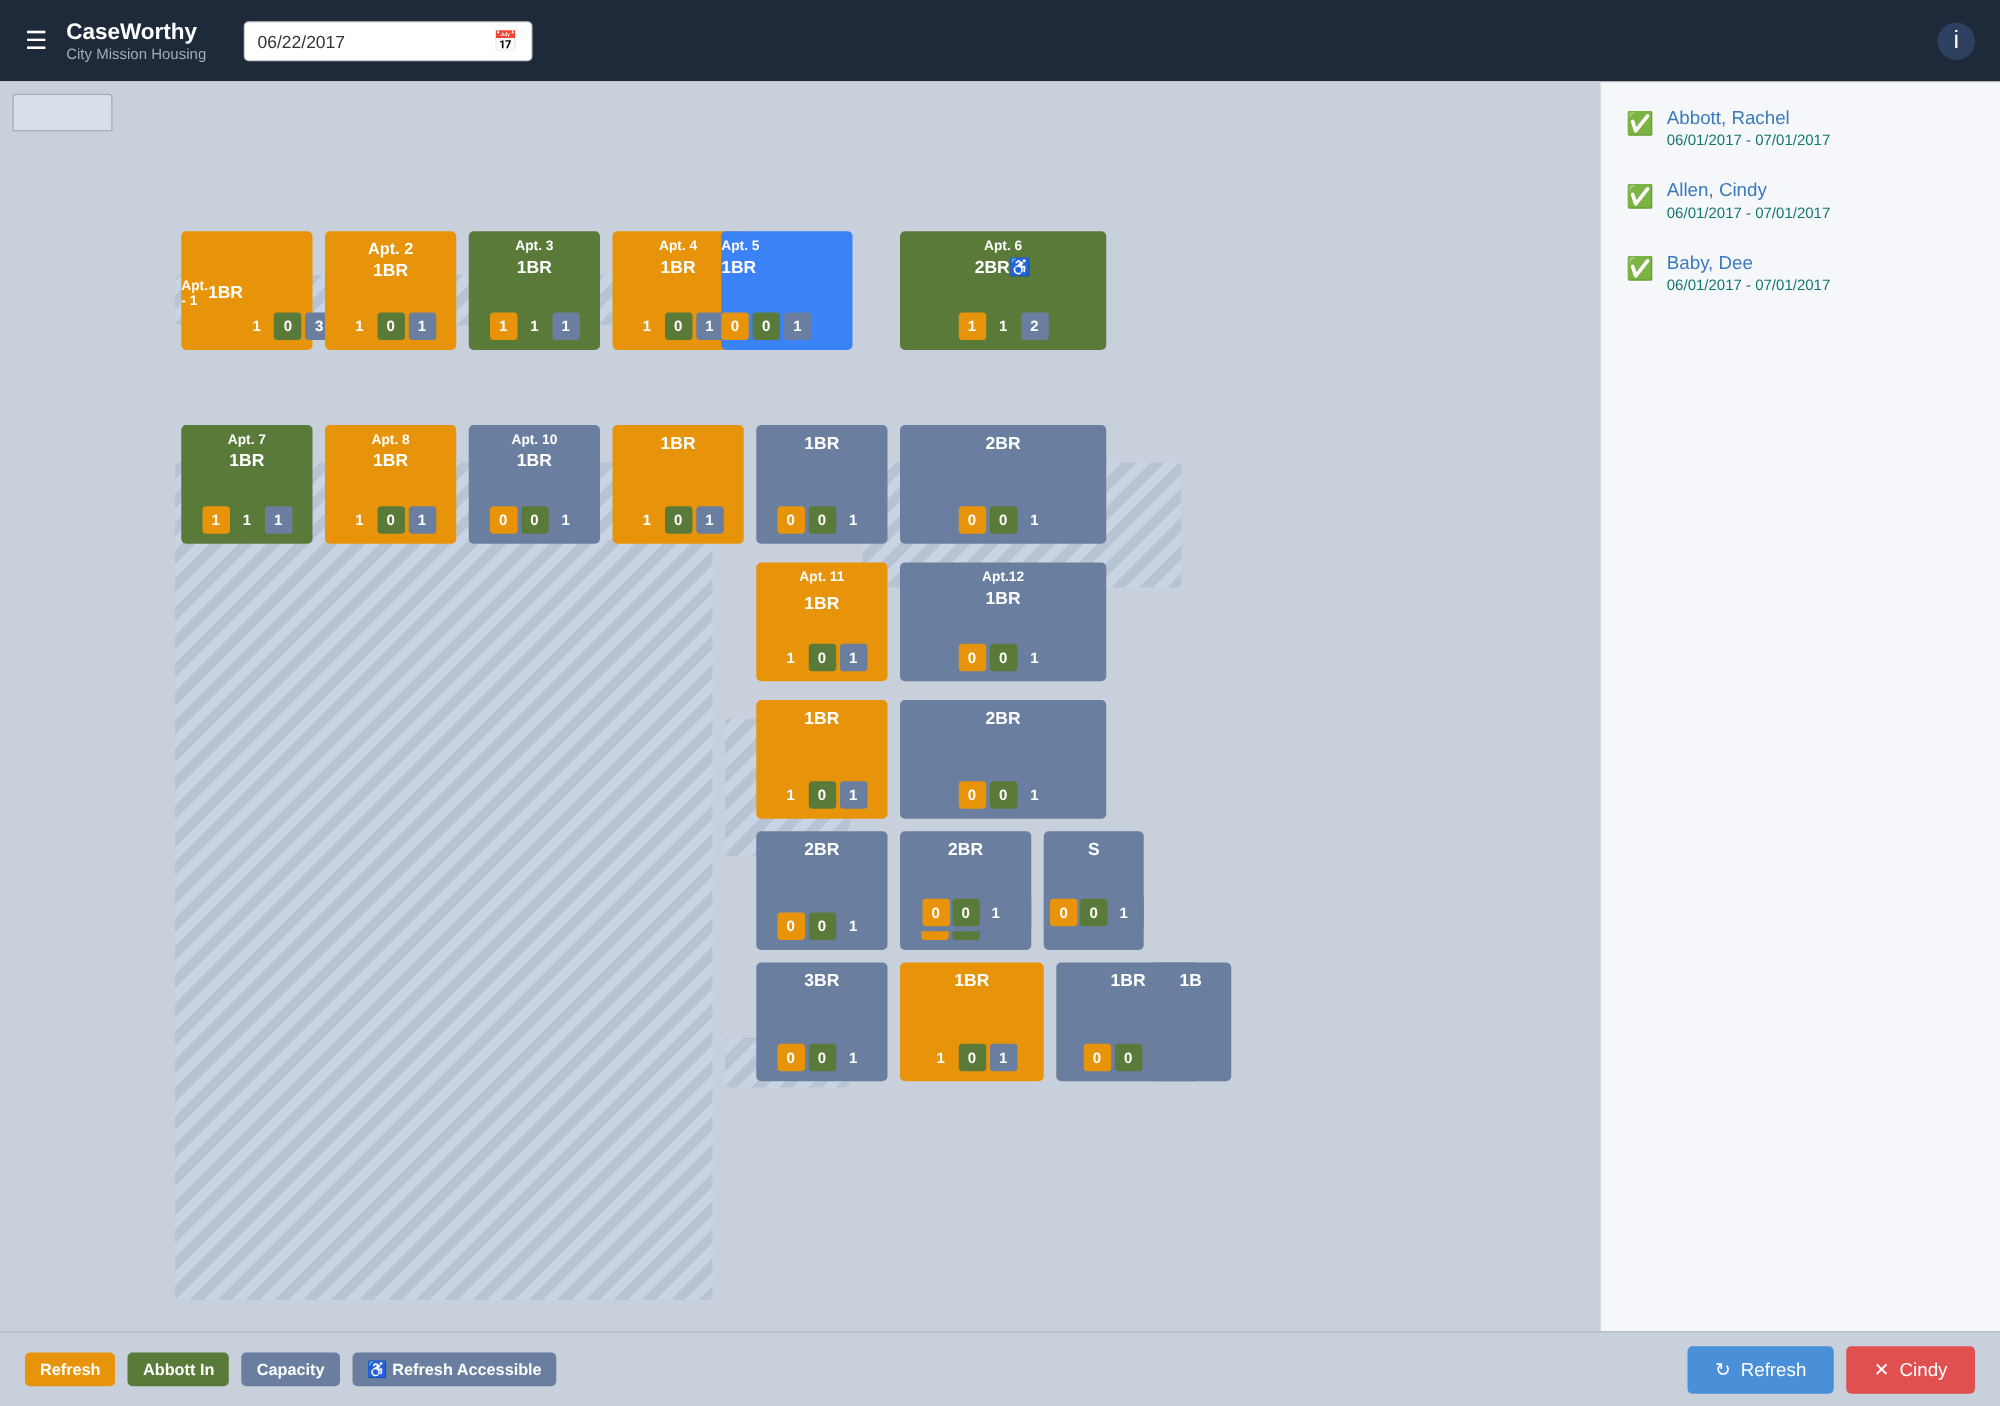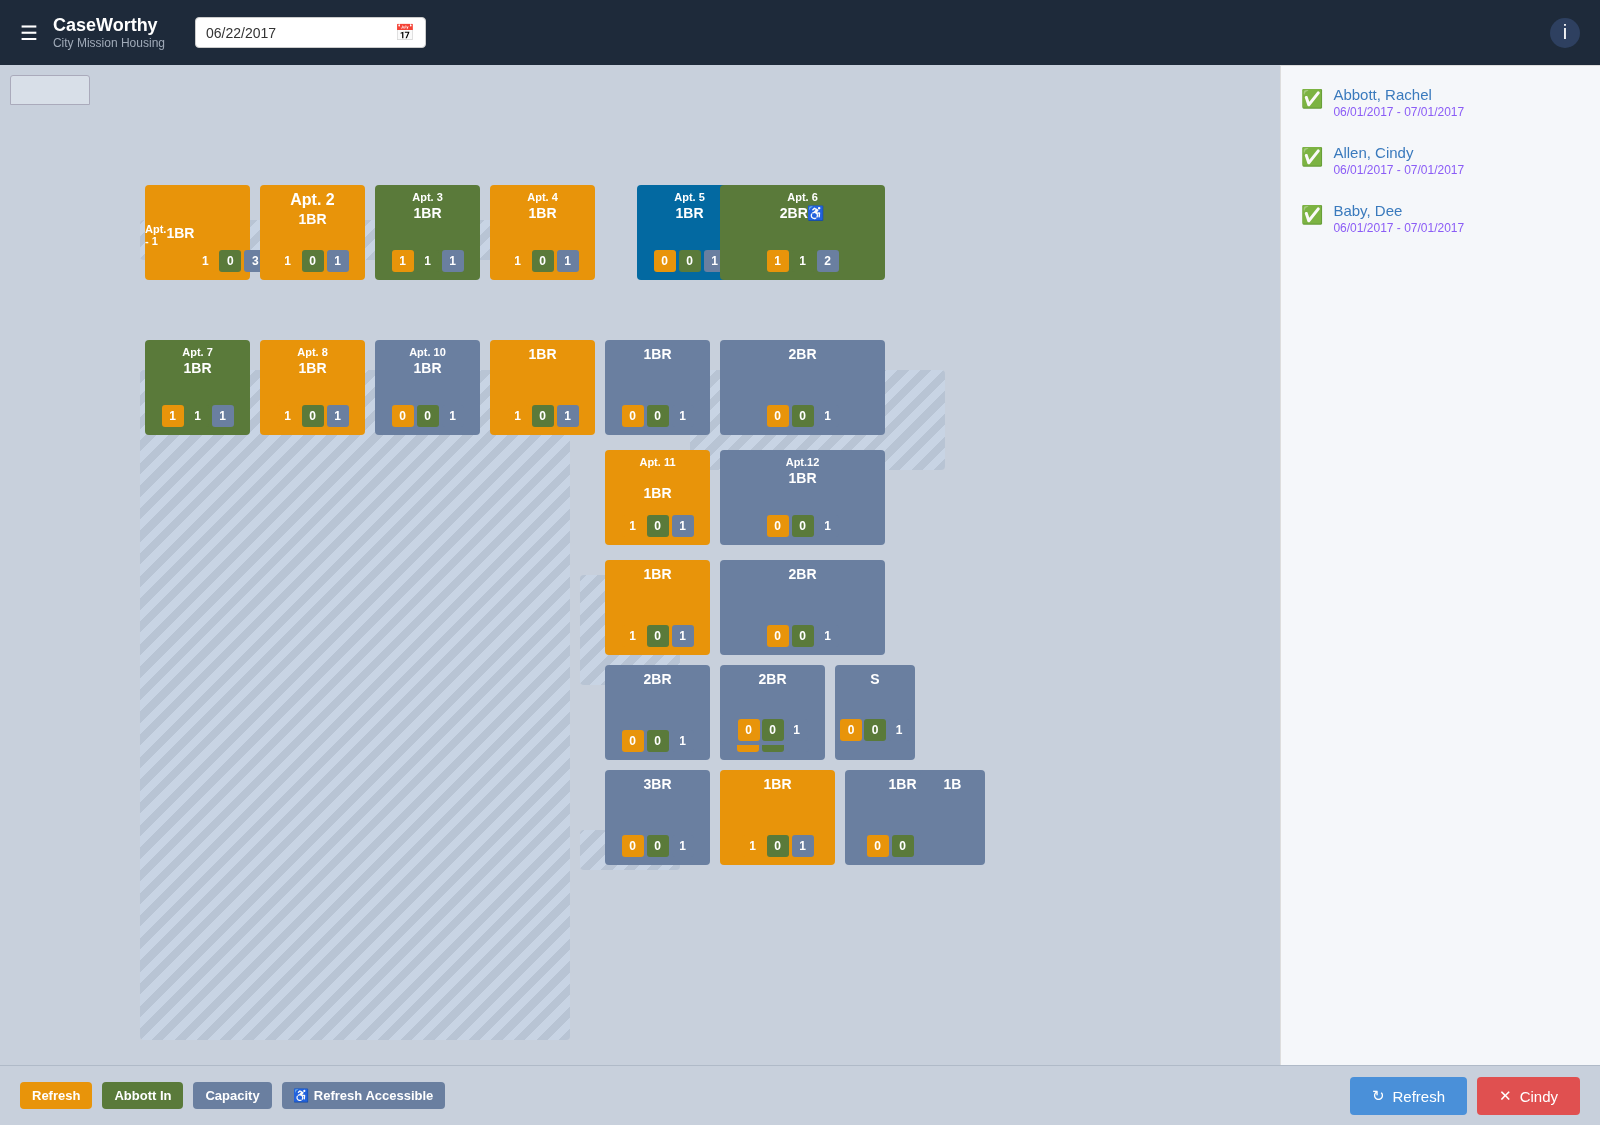--- a/index.html
+++ b/index.html
@@ -160,21 +160,21 @@
       font-size: 18px;
       margin-top: 2px;
     }
     .reservation-name {
       font-size: 15px;
       color: #3a7abd;
       font-weight: 500;
     }
     .reservation-dates {
       font-size: 12px;
-      color: #8b5cf6;
+      color: #0f766e;
       margin-top: 2px;
     }
 
     
     .bottom-bar {
       position: absolute;
       bottom: 0;
       left: 0;
       right: 0;
       height: 60px;
@@ -262,21 +262,21 @@
   <div class="apt-card" style="position: absolute; top: 120px; left: 145px; width: 105px; height: 95px; background: rgb(232, 148, 10); border-radius: 4px; display: flex; flex-direction: row; align-items: center; justify-content: flex-start; padding-top: 6px;">
         <div style="color: rgb(255, 255, 255); font-size: 11px; font-weight: bold; margin-bottom: 2px;">Apt. - 1</div>
         <div style="color: rgb(255, 255, 255); font-size: 14px; font-weight: bold; margin-bottom: 6px;">1BR</div>
         <div style="display: flex; gap: 3px; margin-top: auto; margin-bottom: 8px;">
           <div style="width: 22px; height: 22px; border-radius: 3px; display: flex; align-items: center; justify-content: center; font-size: 12px; font-weight: bold; color: rgb(255, 255, 255); background: rgb(232, 148, 10);">1</div>
           <div style="width: 22px; height: 22px; border-radius: 3px; display: flex; align-items: center; justify-content: center; font-size: 12px; font-weight: bold; color: rgb(255, 255, 255); background: rgb(90, 122, 58);">0</div>
           <div style="width: 22px; height: 22px; border-radius: 3px; display: flex; align-items: center; justify-content: center; font-size: 12px; font-weight: bold; color: rgb(255, 255, 255); background: rgb(106, 127, 160);">3</div>
         </div>
       </div>
       <div class="apt-card" style="position: absolute; top: 120px; left: 260px; width: 105px; height: 95px; background: rgb(232, 148, 10); border-radius: 4px; display: flex; flex-direction: column; align-items: center; justify-content: flex-start; padding-top: 6px;">
-        <div style="color: rgb(255, 255, 255); font-size: 16px; font-weight: bold; margin-bottom: 2px;">Apt. 2</div>
+        <div style="color: rgb(255, 255, 255); font-size: 13px; font-weight: bold; margin-bottom: 2px;">Apt. 2</div>
         <div style="color: rgb(255, 255, 255); font-size: 14px; font-weight: bold; margin-bottom: 6px;">1BR</div>
         <div style="display: flex; gap: 3px; margin-top: auto; margin-bottom: 8px;">
           <div style="width: 22px; height: 22px; border-radius: 3px; display: flex; align-items: center; justify-content: center; font-size: 12px; font-weight: bold; color: rgb(255, 255, 255); background: rgb(232, 148, 10);">1</div>
           <div style="width: 22px; height: 22px; border-radius: 3px; display: flex; align-items: center; justify-content: center; font-size: 12px; font-weight: bold; color: rgb(255, 255, 255); background: rgb(90, 122, 58);">0</div>
           <div style="width: 22px; height: 22px; border-radius: 3px; display: flex; align-items: center; justify-content: center; font-size: 12px; font-weight: bold; color: rgb(255, 255, 255); background: rgb(106, 127, 160);">1</div>
         </div>
       </div>
       <div class="apt-card" style="position: absolute; top: 120px; left: 375px; width: 105px; height: 95px; background: rgb(90, 122, 58); border-radius: 4px; display: flex; flex-direction: column; align-items: center; justify-content: flex-start; padding-top: 6px;">
         <div style="color: rgb(255, 255, 255); font-size: 11px; font-weight: bold; margin-bottom: 2px;">Apt. 3</div>
         <div style="color: rgb(255, 255, 255); font-size: 14px; font-weight: bold; margin-bottom: 6px;">1BR</div>
@@ -288,21 +288,21 @@
       </div>
       <div class="apt-card" style="position: absolute; top: 120px; left: 490px; width: 105px; height: 95px; background: rgb(232, 148, 10); border-radius: 4px; display: flex; flex-direction: column; align-items: center; justify-content: flex-start; padding-top: 6px;">
         <div style="color: rgb(255, 255, 255); font-size: 11px; font-weight: bold; margin-bottom: 2px;">Apt. 4</div>
         <div style="color: rgb(255, 255, 255); font-size: 14px; font-weight: bold; margin-bottom: 6px;">1BR</div>
         <div style="display: flex; gap: 3px; margin-top: auto; margin-bottom: 8px;">
           <div style="width: 22px; height: 22px; border-radius: 3px; display: flex; align-items: center; justify-content: center; font-size: 12px; font-weight: bold; color: rgb(255, 255, 255); background: rgb(232, 148, 10);">1</div>
           <div style="width: 22px; height: 22px; border-radius: 3px; display: flex; align-items: center; justify-content: center; font-size: 12px; font-weight: bold; color: rgb(255, 255, 255); background: rgb(90, 122, 58);">0</div>
           <div style="width: 22px; height: 22px; border-radius: 3px; display: flex; align-items: center; justify-content: center; font-size: 12px; font-weight: bold; color: rgb(255, 255, 255); background: rgb(106, 127, 160);">1</div>
         </div>
       </div>
-      <div class="apt-card" style="position: absolute; top: 120px; left: 637px; width: 105px; height: 95px; background: #0369a1; border-radius: 4px; display: flex; flex-direction: column; align-items: center; justify-content: flex-start; padding-top: 6px;">
+      <div class="apt-card" style="position: absolute; top: 120px; left: 577px; width: 105px; height: 95px; background: #3b82f6; border-radius: 4px; display: flex; flex-direction: column; align-items: flex-start; justify-content: flex-start; padding-top: 6px;">
         <div style="color: rgb(255, 255, 255); font-size: 11px; font-weight: bold; margin-bottom: 2px;">Apt. 5</div>
         <div style="color: rgb(255, 255, 255); font-size: 14px; font-weight: bold; margin-bottom: 6px;">1BR</div>
         <div style="display: flex; gap: 3px; margin-top: auto; margin-bottom: 8px;">
           <div style="width: 22px; height: 22px; border-radius: 3px; display: flex; align-items: center; justify-content: center; font-size: 12px; font-weight: bold; color: rgb(255, 255, 255); background: rgb(232, 148, 10);">0</div>
           <div style="width: 22px; height: 22px; border-radius: 3px; display: flex; align-items: center; justify-content: center; font-size: 12px; font-weight: bold; color: rgb(255, 255, 255); background: rgb(90, 122, 58);">0</div>
           <div style="width: 22px; height: 22px; border-radius: 3px; display: flex; align-items: center; justify-content: center; font-size: 12px; font-weight: bold; color: rgb(255, 255, 255); background: rgb(106, 127, 160);">1</div>
         </div>
       </div>
       <div class="apt-card" style="position: absolute; top: 120px; left: 720px; width: 165px; height: 95px; background: rgb(90, 122, 58); border-radius: 4px; display: flex; flex-direction: column; align-items: center; justify-content: flex-start; padding-top: 6px;">
         <div style="color: rgb(255, 255, 255); font-size: 11px; font-weight: bold; margin-bottom: 2px;">Apt. 6</div>
@@ -358,21 +358,21 @@
       </div>
       <div class="apt-card" style="position: absolute; top: 275px; left: 720px; width: 165px; height: 95px; background: rgb(106, 127, 160); border-radius: 4px; display: flex; flex-direction: column; align-items: center; justify-content: flex-start; padding-top: 6px;">
         <div style="color: rgb(255, 255, 255); font-size: 14px; font-weight: bold; margin-bottom: 6px;">2BR</div>
         <div style="display: flex; gap: 3px; margin-top: auto; margin-bottom: 8px;">
           <div style="width: 22px; height: 22px; border-radius: 3px; display: flex; align-items: center; justify-content: center; font-size: 12px; font-weight: bold; color: rgb(255, 255, 255); background: rgb(232, 148, 10);">0</div>
           <div style="width: 22px; height: 22px; border-radius: 3px; display: flex; align-items: center; justify-content: center; font-size: 12px; font-weight: bold; color: rgb(255, 255, 255); background: rgb(90, 122, 58);">0</div>
           <div style="width: 22px; height: 22px; border-radius: 3px; display: flex; align-items: center; justify-content: center; font-size: 12px; font-weight: bold; color: rgb(255, 255, 255); background: rgb(106, 127, 160);">1</div>
         </div>
       </div>
       <div class="apt-card" style="position: absolute; top: 385px; left: 605px; width: 105px; height: 95px; background: rgb(232, 148, 10); border-radius: 4px; display: flex; flex-direction: column; align-items: center; justify-content: flex-start; padding-top: 6px;">
-        <div style="color: rgb(255, 255, 255); font-size: 11px; font-weight: bold; margin-bottom: 17px;">Apt. 11</div>
+        <div style="color: rgb(255, 255, 255); font-size: 11px; font-weight: bold; margin-bottom: 6px;">Apt. 11</div>
         <div style="color: rgb(255, 255, 255); font-size: 14px; font-weight: bold; margin-bottom: 6px;">1BR</div>
         <div style="display: flex; gap: 3px; margin-top: auto; margin-bottom: 8px;">
           <div style="width: 22px; height: 22px; border-radius: 3px; display: flex; align-items: center; justify-content: center; font-size: 12px; font-weight: bold; color: rgb(255, 255, 255); background: rgb(232, 148, 10);">1</div>
           <div style="width: 22px; height: 22px; border-radius: 3px; display: flex; align-items: center; justify-content: center; font-size: 12px; font-weight: bold; color: rgb(255, 255, 255); background: rgb(90, 122, 58);">0</div>
           <div style="width: 22px; height: 22px; border-radius: 3px; display: flex; align-items: center; justify-content: center; font-size: 12px; font-weight: bold; color: rgb(255, 255, 255); background: rgb(106, 127, 160);">1</div>
         </div>
       </div>
       <div class="apt-card" style="position: absolute; top: 385px; left: 720px; width: 165px; height: 95px; background: rgb(106, 127, 160); border-radius: 4px; display: flex; flex-direction: column; align-items: center; justify-content: flex-start; padding-top: 6px;">
         <div style="color: rgb(255, 255, 255); font-size: 11px; font-weight: bold; margin-bottom: 2px;">Apt.12</div>
         <div style="color: rgb(255, 255, 255); font-size: 14px; font-weight: bold; margin-bottom: 6px;">1BR</div>

